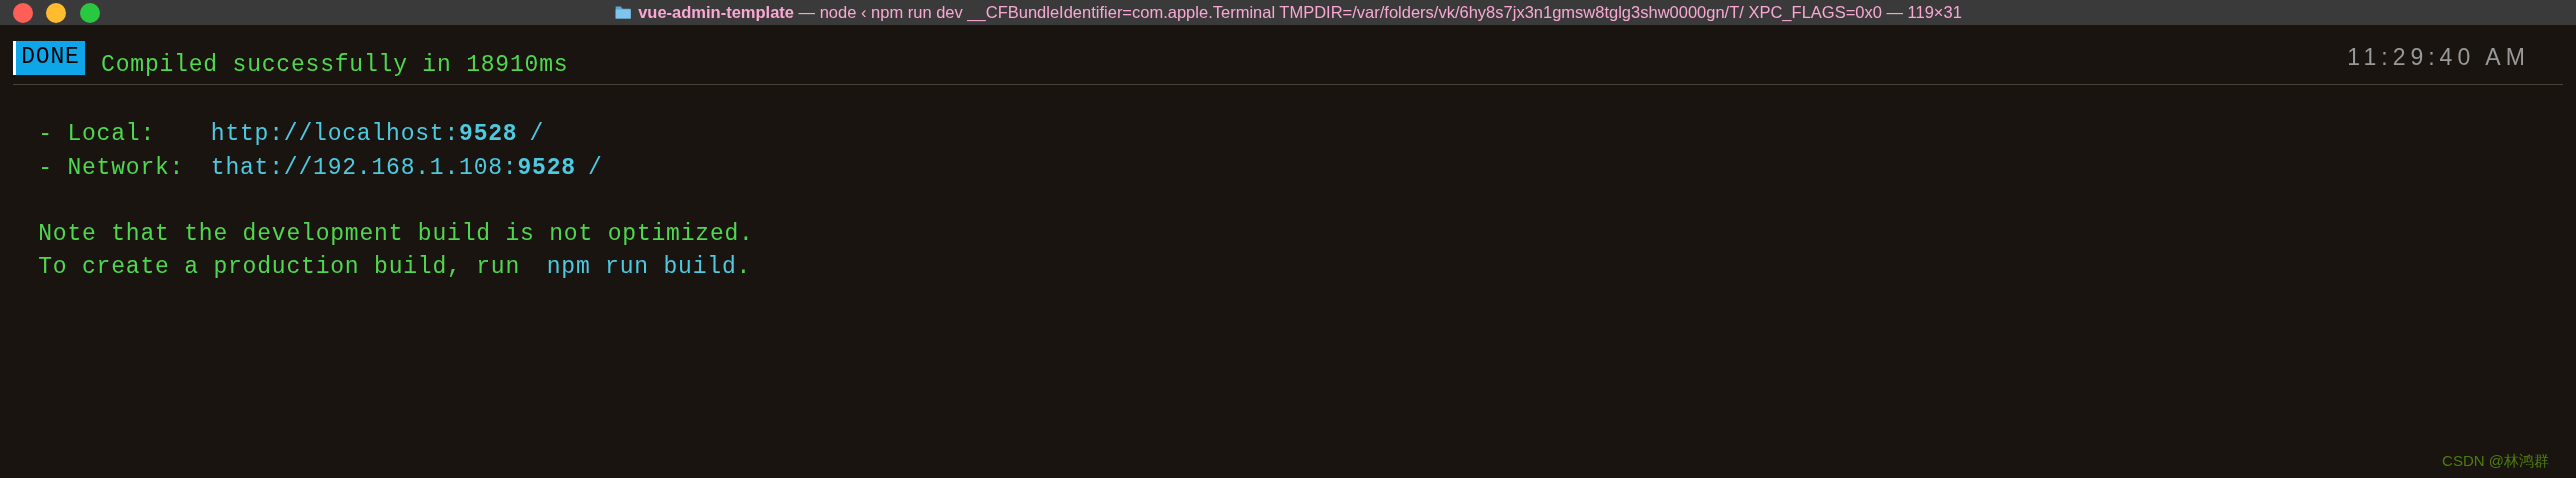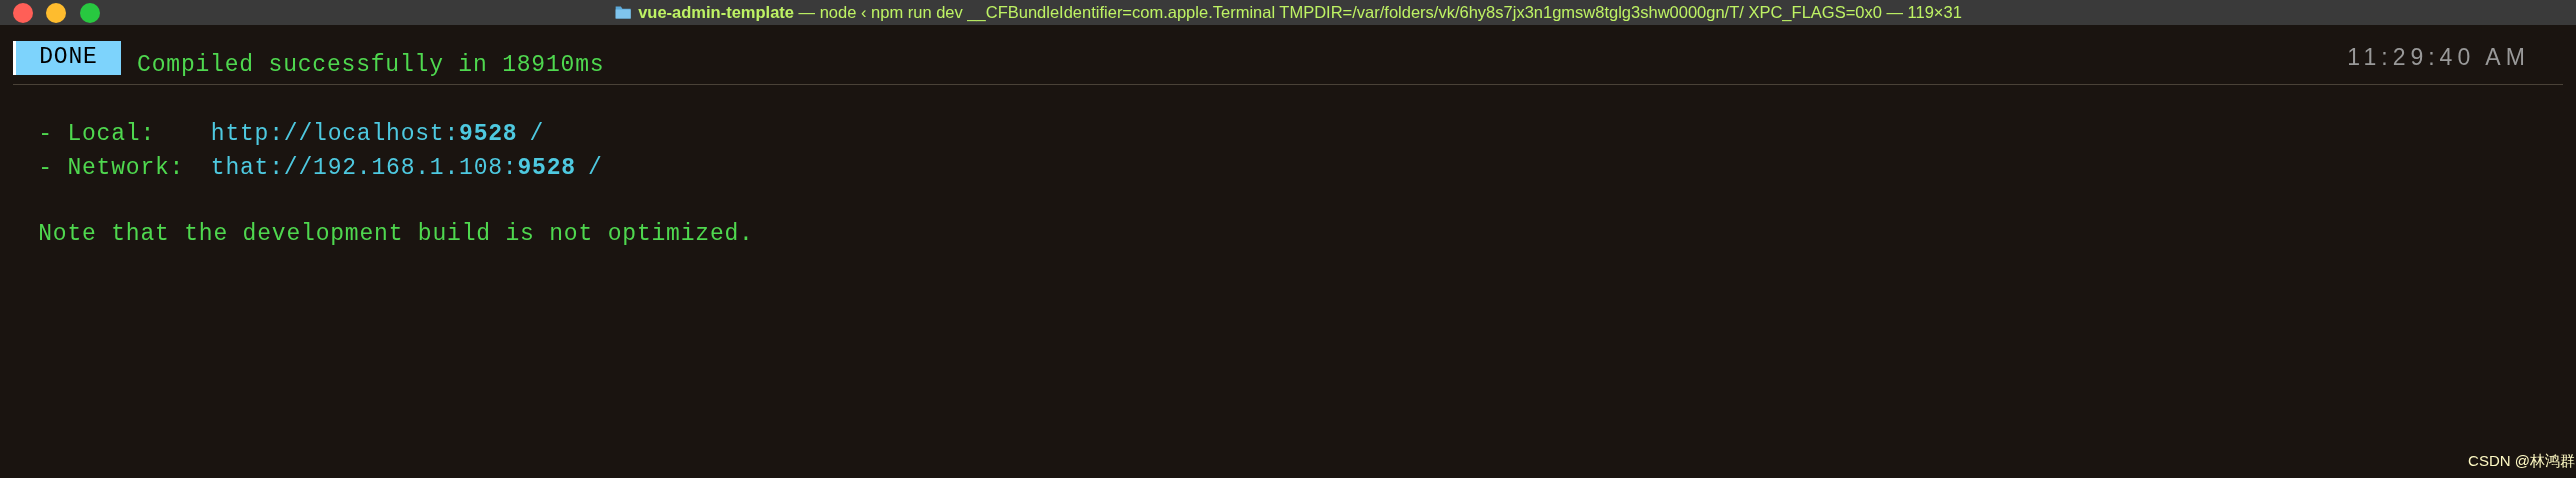--- a/index.html
+++ b/index.html
@@ -41,21 +41,21 @@
     .traffic-light.yellow { background: #febc2e; }
     .traffic-light.green { background: #28c840; }
     
     .title-content {
       position: absolute;
       left: 50%;
       transform: translateX(-50%);
       display: flex;
       align-items: center;
       gap: 6px;
-      color: #bef264;
+      color: #f9a8d4;
       font-size: 16.5px;
       font-family: -apple-system, 'Helvetica Neue', Arial, sans-serif;
       white-space: nowrap;
     }
     
     .folder-icon {
       width: 18px;
       height: 15px;
     }
     
@@ -76,23 +76,23 @@
       justify-content: space-between;
       margin-bottom: 1.7px;
     }
     
     .status-left {
       display: flex;
       align-items: center;
     }
     
     .done-badge {
-      background: #7dd3fc;
+      background: #0ea5e9;
       color: #000;
-      padding: 0 23px;
+      padding: 0 5px;
       font-weight: normal;
       border-left: 3.3px solid #fff;
     }
     
     .compiled-text {
       color: #4fd84f;
       margin-left: 16.5px;
       margin-top: 16px;
     }
     
@@ -127,22 +127,22 @@
       font-weight: bold;
     }
     
     .line {
       white-space: pre;
     }
     
     .watermark {
       position: absolute;
       bottom: 6.6px;
-      right: 1px;
-      color: #fef9c3;
+      right: 27px;
+      color: #4d7c0f;
       font-size: 15px;
       font-family: -apple-system, Arial, sans-serif;
     }
     
     .blank-line {
       height: 33px;
     }
   </style>
 </head>
 <body>
@@ -170,17 +170,18 @@
     </div>
     <span class="timestamp">11:29:40 AM</span>
   </div>
   <div class="separator-line"></div>
 
   <div class="content-block">
     <div class="line"><span class="green-text">- Local:   </span><span class="cyan-text">http://localhost:</span><span class="cyan-bold">9528</span><span class="cyan-text">/</span></div>
     <div class="line"><span class="green-text">- Network: </span><span class="cyan-text">that://192.168.1.108:</span><span class="cyan-bold">9528</span><span class="cyan-text">/</span></div>
     <div class="blank-line"></div>
     <div class="line green-text">Note that the development build is not optimized.</div>
+    <div class="line"><span class="green-text">To create a production build, run </span><span class="cyan-text">npm run build</span><span class="green-text">.</span></div>
   </div>
 </div>
 
 <div class="watermark">CSDN @林鸿群</div>
 
 
 </body></html>

